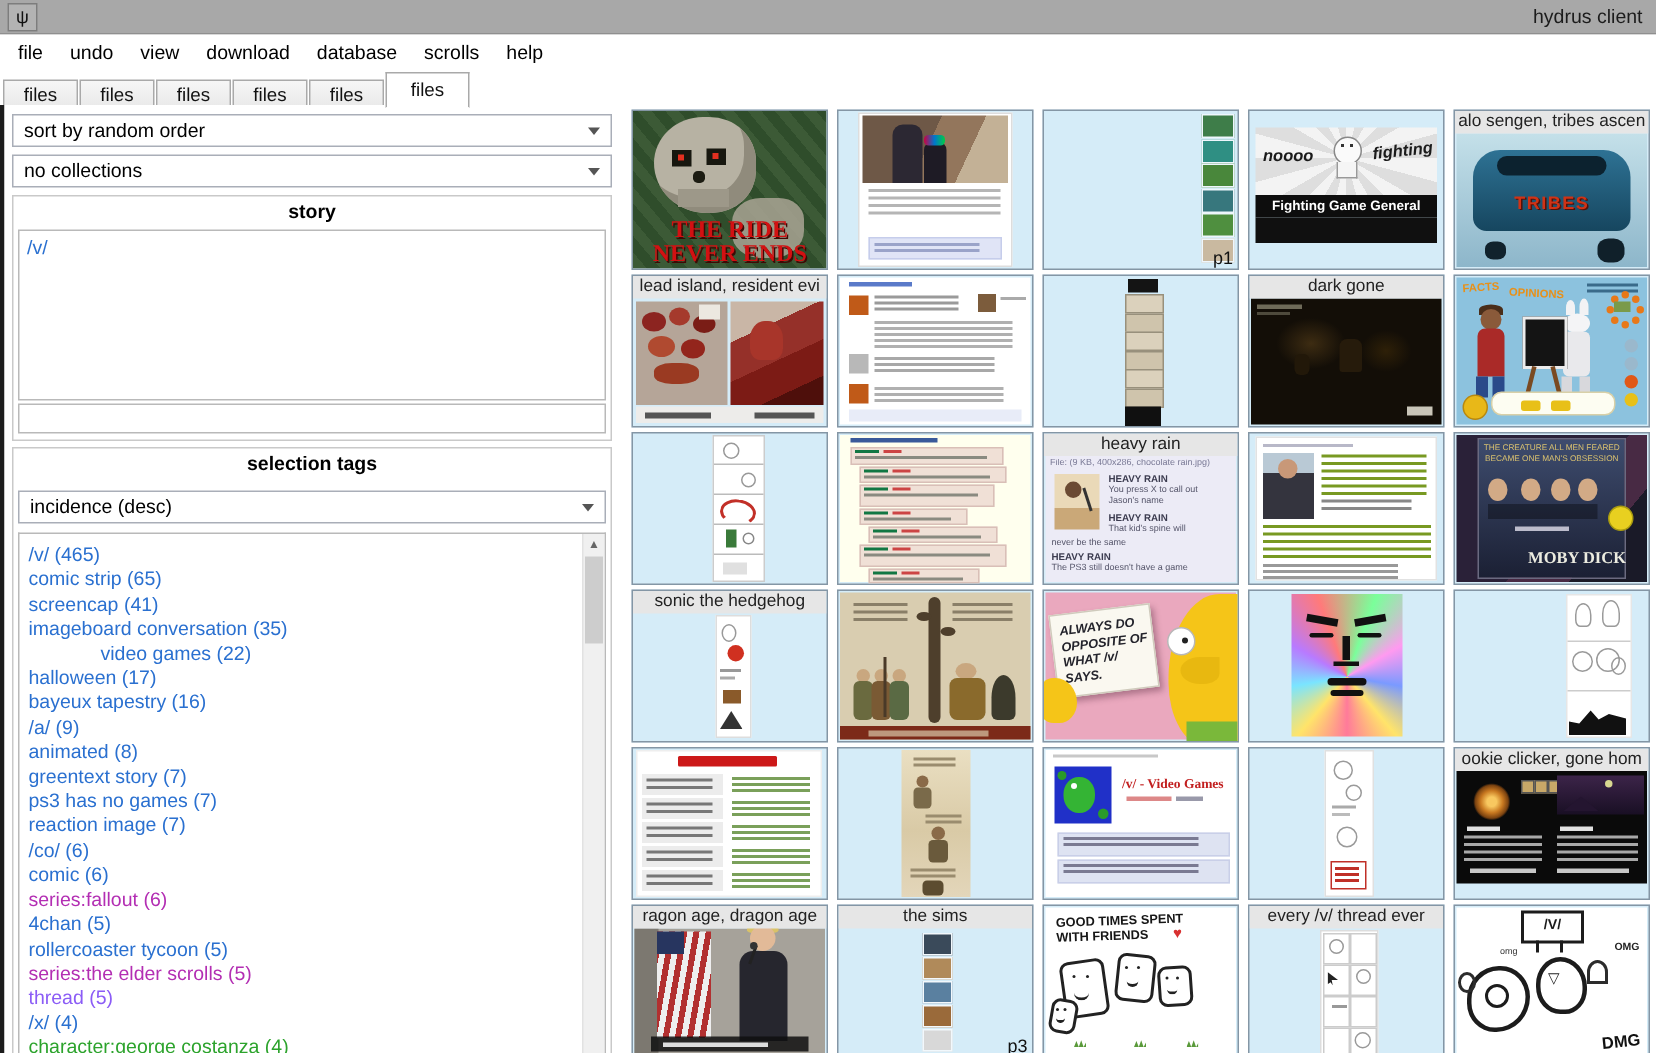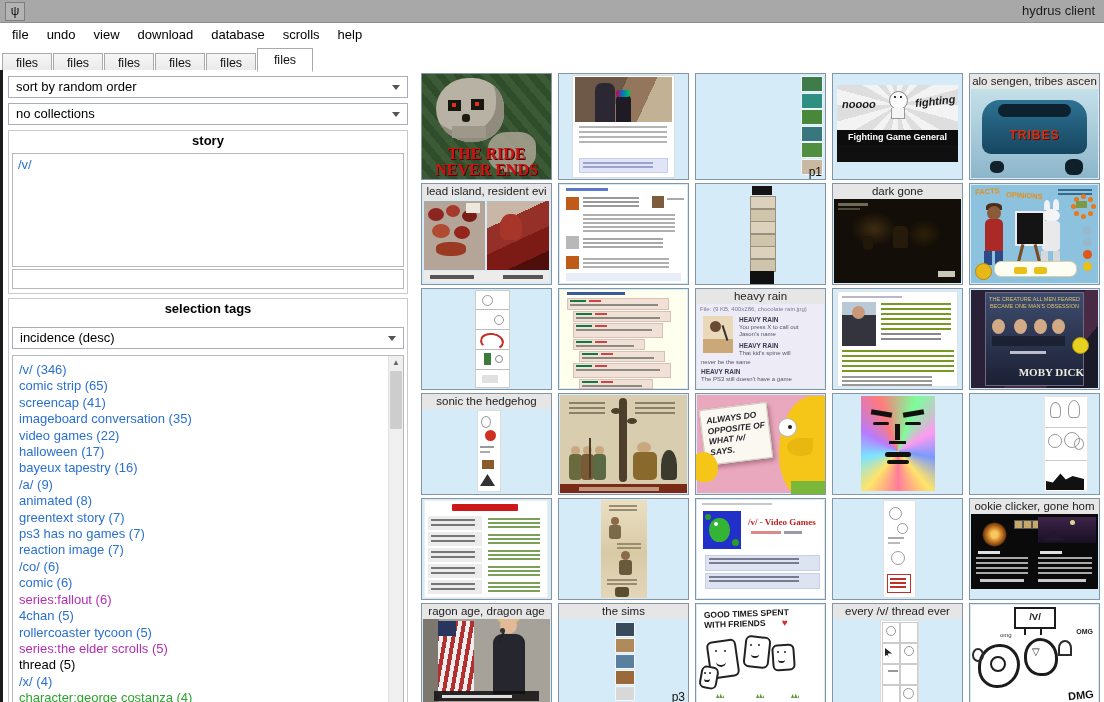--- a/index.html
+++ b/index.html
@@ -72,39 +72,39 @@
       <div class="group" style="top:228px;bottom:0;border-bottom:none">
         <div class="group-title">selection tags</div>
         <div class="combo" style="top:28px;left:3px;right:3px">
           <span>incidence (desc)</span>
         </div>
         <div class="tag-list" id="taglist">
           <div class="vscroll">
             <div class="varrow">▲</div>
             <div class="vthumb"></div>
           </div>
-        <div class="tagitem" style="color: rgb(42, 112, 208);">/v/ (346)</div>
+        <div class="tagitem" style="color: rgb(42, 112, 208);">/v/ (465)</div>
             <div class="tagitem" style="color: rgb(42, 112, 208);">comic strip (65)</div>
             <div class="tagitem" style="color: rgb(42, 112, 208);">screencap (41)</div>
             <div class="tagitem" style="color: rgb(42, 112, 208);">imageboard conversation (35)</div>
-            <div class="tagitem" style="color: rgb(42, 112, 208);">video games (22)</div>
+            <div class="tagitem" style="color: rgb(42, 112, 208); margin-left: 48px;">video games (22)</div>
             <div class="tagitem" style="color: rgb(42, 112, 208);">halloween (17)</div>
             <div class="tagitem" style="color: rgb(42, 112, 208);">bayeux tapestry (16)</div>
             <div class="tagitem" style="color: rgb(42, 112, 208);">/a/ (9)</div>
             <div class="tagitem" style="color: rgb(42, 112, 208);">animated (8)</div>
             <div class="tagitem" style="color: rgb(42, 112, 208);">greentext story (7)</div>
             <div class="tagitem" style="color: rgb(42, 112, 208);">ps3 has no games (7)</div>
             <div class="tagitem" style="color: rgb(42, 112, 208);">reaction image (7)</div>
             <div class="tagitem" style="color: rgb(42, 112, 208);">/co/ (6)</div>
             <div class="tagitem" style="color: rgb(42, 112, 208);">comic (6)</div>
             <div class="tagitem" style="color: rgb(179, 46, 179);">series:fallout (6)</div>
             <div class="tagitem" style="color: rgb(42, 112, 208);">4chan (5)</div>
             <div class="tagitem" style="color: rgb(42, 112, 208);">rollercoaster tycoon (5)</div>
             <div class="tagitem" style="color: rgb(179, 46, 179);">series:the elder scrolls (5)</div>
-            <div class="tagitem" style="color: #000000;">thread (5)</div>
+            <div class="tagitem" style="color: #8b5cf6;">thread (5)</div>
             <div class="tagitem" style="color: rgb(42, 112, 208);">/x/ (4)</div>
             <div class="tagitem" style="color: rgb(44, 163, 44);">character:george costanza (4)</div>
           </div>
       </div>
     </div>
 
     <div class="grid" id="grid">
         <div class="cell" style="left: 7px; top: 3px; height: 107px;">
           <div class="scene">
             <div class="ab" style="left:0;right:0;top:0;bottom:0;background:repeating-linear-gradient(50deg,#3c5a36 0 7px,#2f4d2b 7px 14px)"></div>

